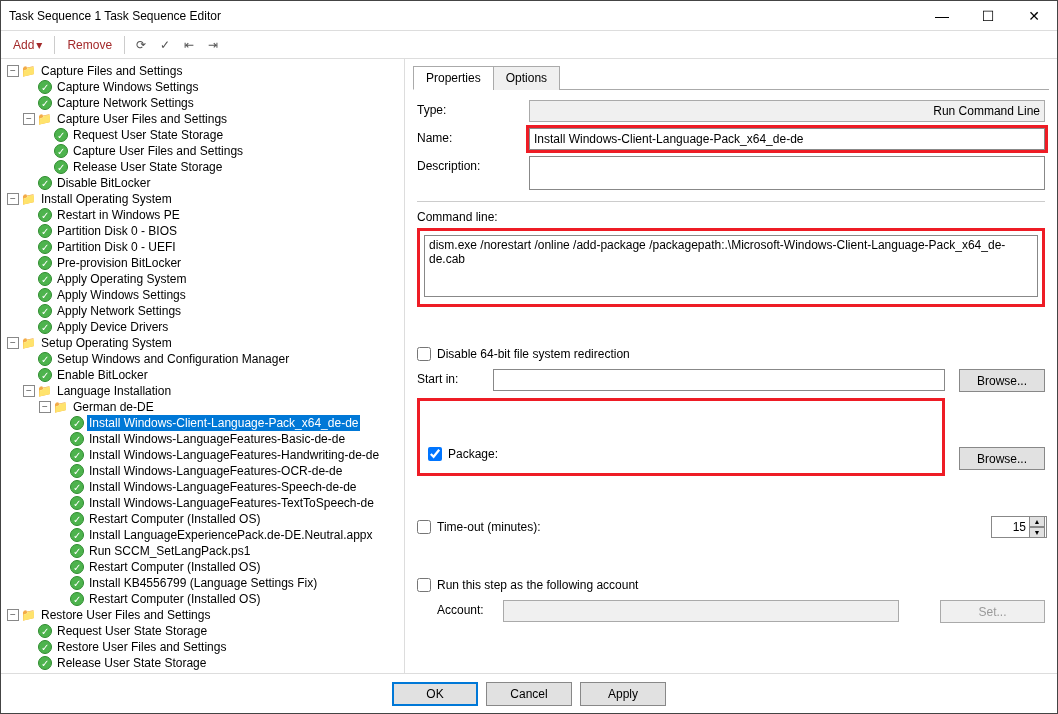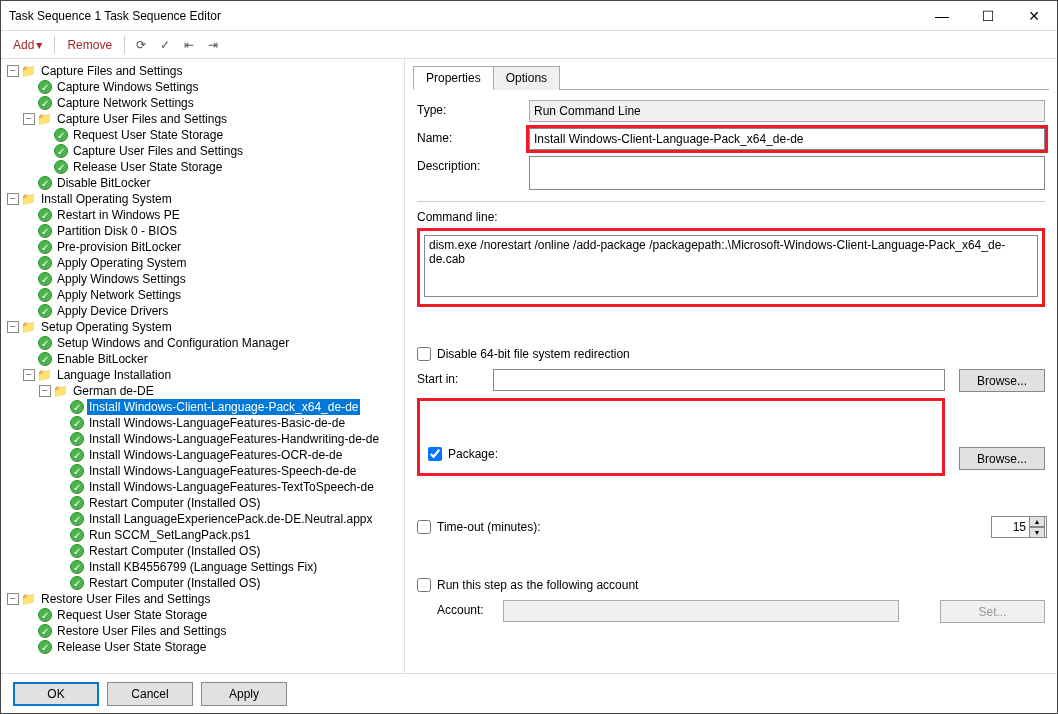--- a/index.html
+++ b/index.html
@@ -29,35 +29,35 @@
 .tree .selected > .node > .label { background: #0078d7; color: #fff; }
 .right-panel { flex: 1; display: flex; flex-direction: column; padding: 6px 8px 0 8px; overflow: hidden; }
 .tabs { display: flex; border-bottom: 1px solid #aaa; }
 .tab { padding: 4px 12px; border: 1px solid #aaa; border-bottom: none; background: #f0f0f0; margin-right: -1px; position: relative; top: 1px; }
 .tab.active { background: #fff; border-bottom: 1px solid #fff; }
 .form { flex: 1; padding: 10px 4px 4px 4px; overflow: auto; }
 .row { display: flex; align-items: flex-start; margin-bottom: 6px; gap: 6px; }
 .row .lbl { width: 106px; padding-top: 3px; }
 .row .field { flex: 1; }
 input[type=text].tf { width: 100%; height: 22px; padding: 2px 4px; border: 1px solid #888; background: #fff; font-size: 12px; }
-input[type=text].tf.ro { background: #f0f0f0; border: 1px solid #aaa; }
+input[type=text].tf.ro { background: #f0f0f0; border: 1px solid #aaa; text-align: right; }
 textarea.ta { width: 100%; border: 1px solid #888; padding: 2px 4px; resize: none; font-family: inherit; font-size: 12px; overflow-y: scroll; }
 .hl-red { outline: 3px solid #ee1c25; outline-offset: 0; }
 .hl-red-box { border: 3px solid #ee1c25; padding: 4px; }
 .divider { border-top: 1px solid #ccc; margin: 8px 0; }
 .checkbox-row { display: flex; align-items: center; gap: 6px; margin-bottom: 8px; margin-top: 40px; }
 input[type=checkbox] { width: 14px; height: 14px; }
 .browse-btn { width: 86px; height: 23px; border: 1px solid #888; background: #e1e1e1; font-size: 12px; }
 .browse-btn:disabled, .set-btn:disabled { color: #999; background: #f0f0f0; }
 .spin { display: flex; }
 .spin input { width: 56px; height: 22px; border: 1px solid #888; text-align: right; padding-right: 20px; }
 .spin-btns { display: flex; flex-direction: column; margin-left: -18px; }
 .spin-btns .s { width: 16px; height: 11px; border: 1px solid #888; background: #e1e1e1; font-size: 7px; line-height: 1; display: flex; align-items: center; justify-content: center; }
 .set-btn { width: 105px; height: 23px; border: 1px solid #aaa; background: #f0f0f0; color: #999; margin-left: 27px; }
-.footer { height: 40px; border-top: 1px solid #ddd; display: flex; justify-content: flex-start; align-items: center; gap: 8px; padding: 0 12px; }
+.footer { height: 40px; border-top: 1px solid #ddd; display: flex; justify-content: center; align-items: center; gap: 8px; padding: 0 12px; }
 .footer button { width: 86px; height: 24px; border: 1px solid #888; background: #e1e1e1; font-size: 12px; }
 .footer button.primary { border: 2px solid #0078d7; }
 </style>
 </head>
 <body>
 
 <div class="window">
   <div class="titlebar">
     <span class="title">Task Sequence 1 Task Sequence Editor</span>
     <div class="winbtn">—</div>
@@ -179,20 +179,29 @@
                     </span>
                     <span class="label">Partition Disk 0 - BIOS</span>
                   </div>
                 </li>
               <li>
                   <div class="node">
                     <span class="notoggle"></span>
                     <span class="icon">
                       <span class="check-icon"></span>
                     </span>
+                    <span class="label">Partition Disk 0 - UEFI</span>
+                  </div>
+                </li>
+              <li>
+                  <div class="node">
+                    <span class="notoggle"></span>
+                    <span class="icon">
+                      <span class="check-icon"></span>
+                    </span>
                     <span class="label">Pre-provision BitLocker</span>
                   </div>
                 </li>
               <li>
                   <div class="node">
                     <span class="notoggle"></span>
                     <span class="icon">
                       <span class="check-icon"></span>
                     </span>
                     <span class="label">Apply Operating System</span>

